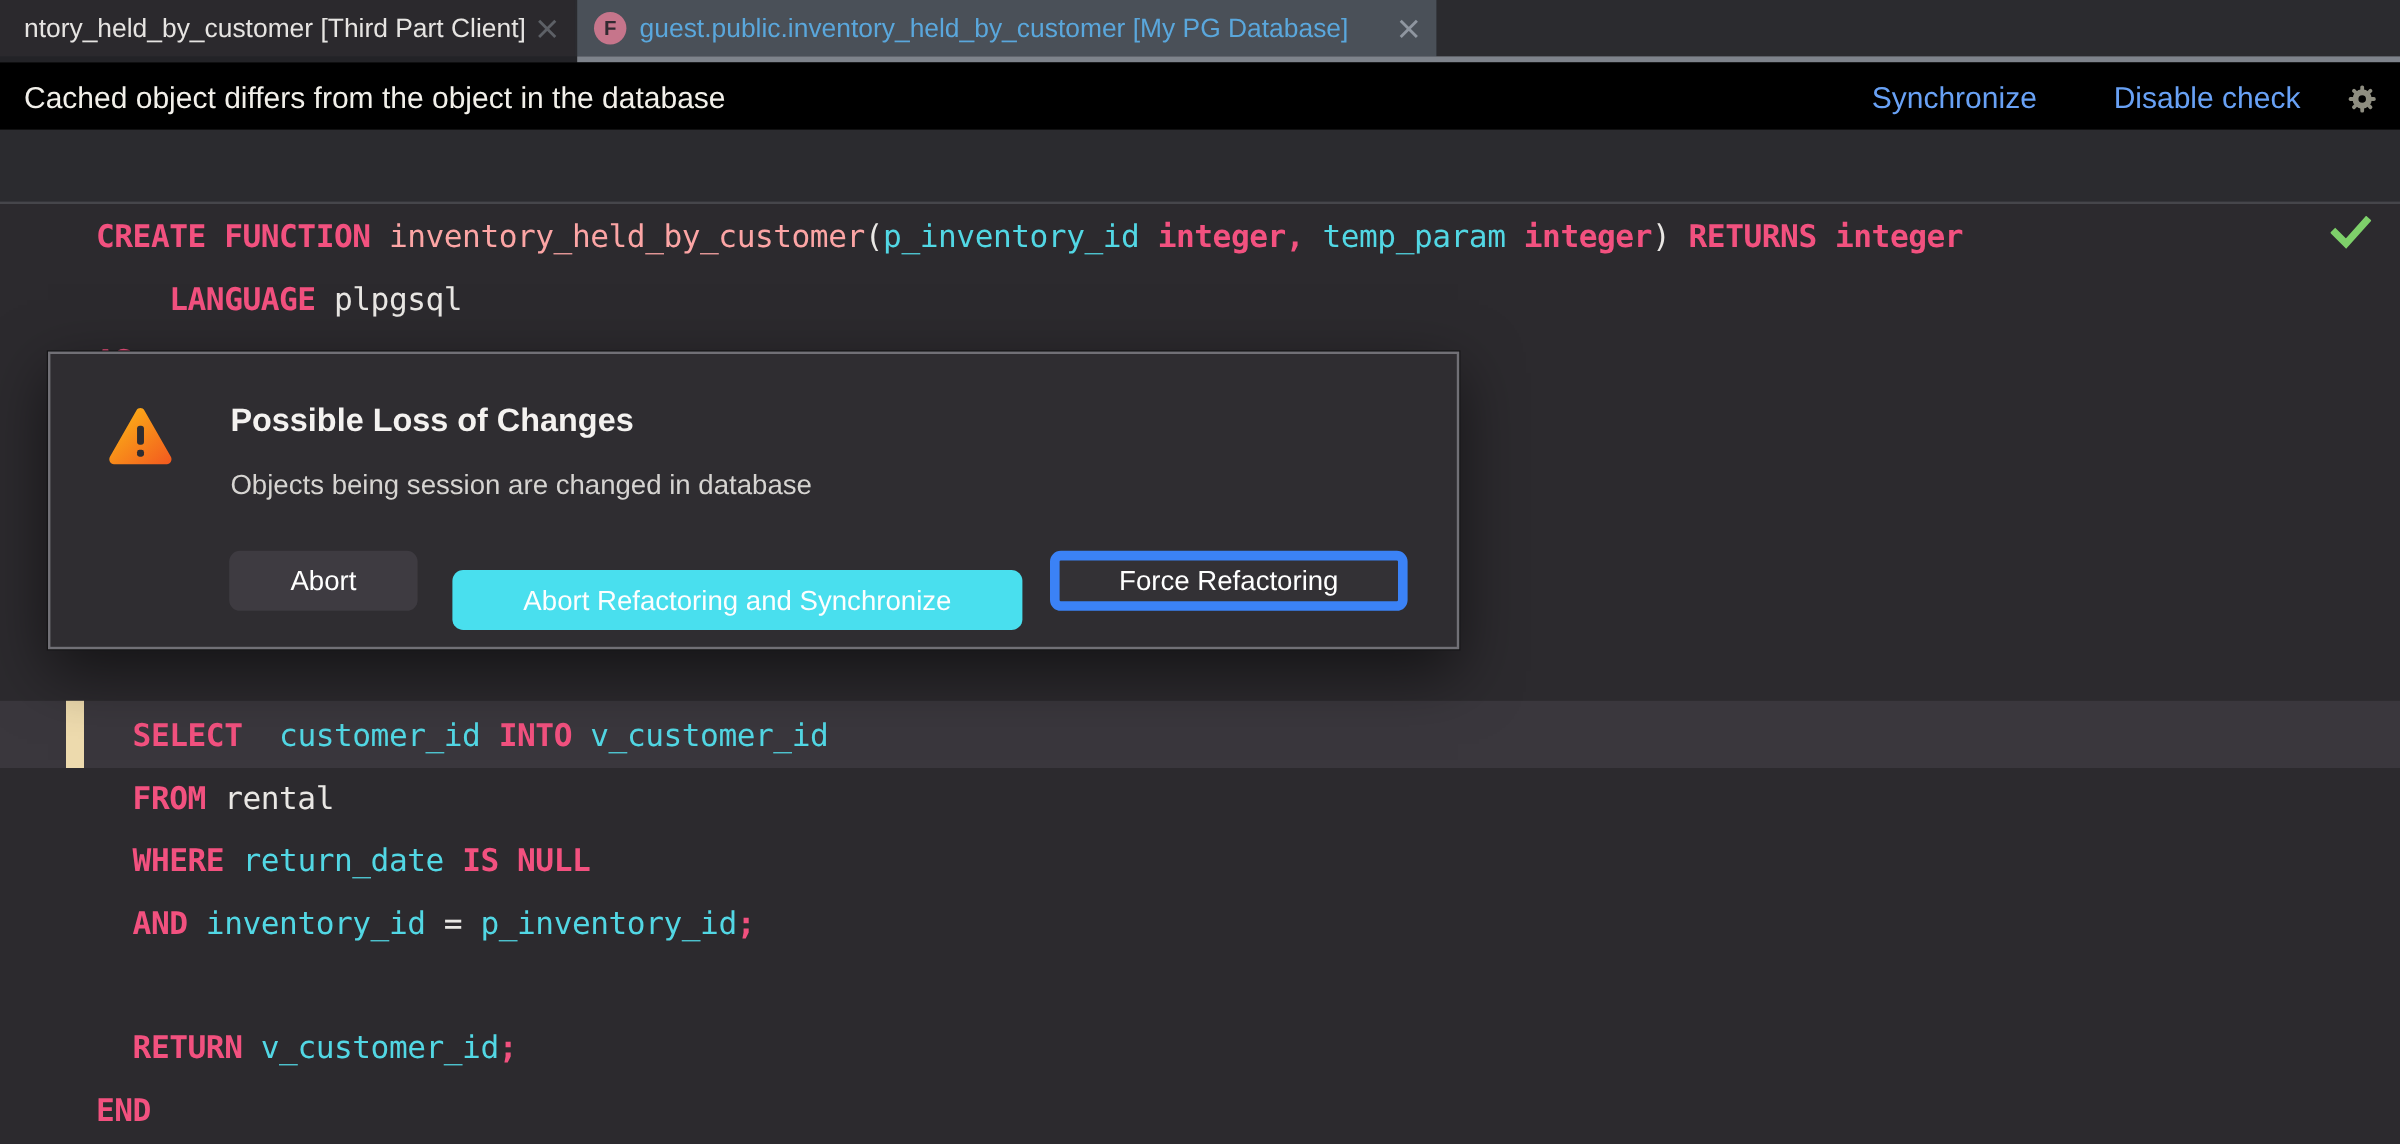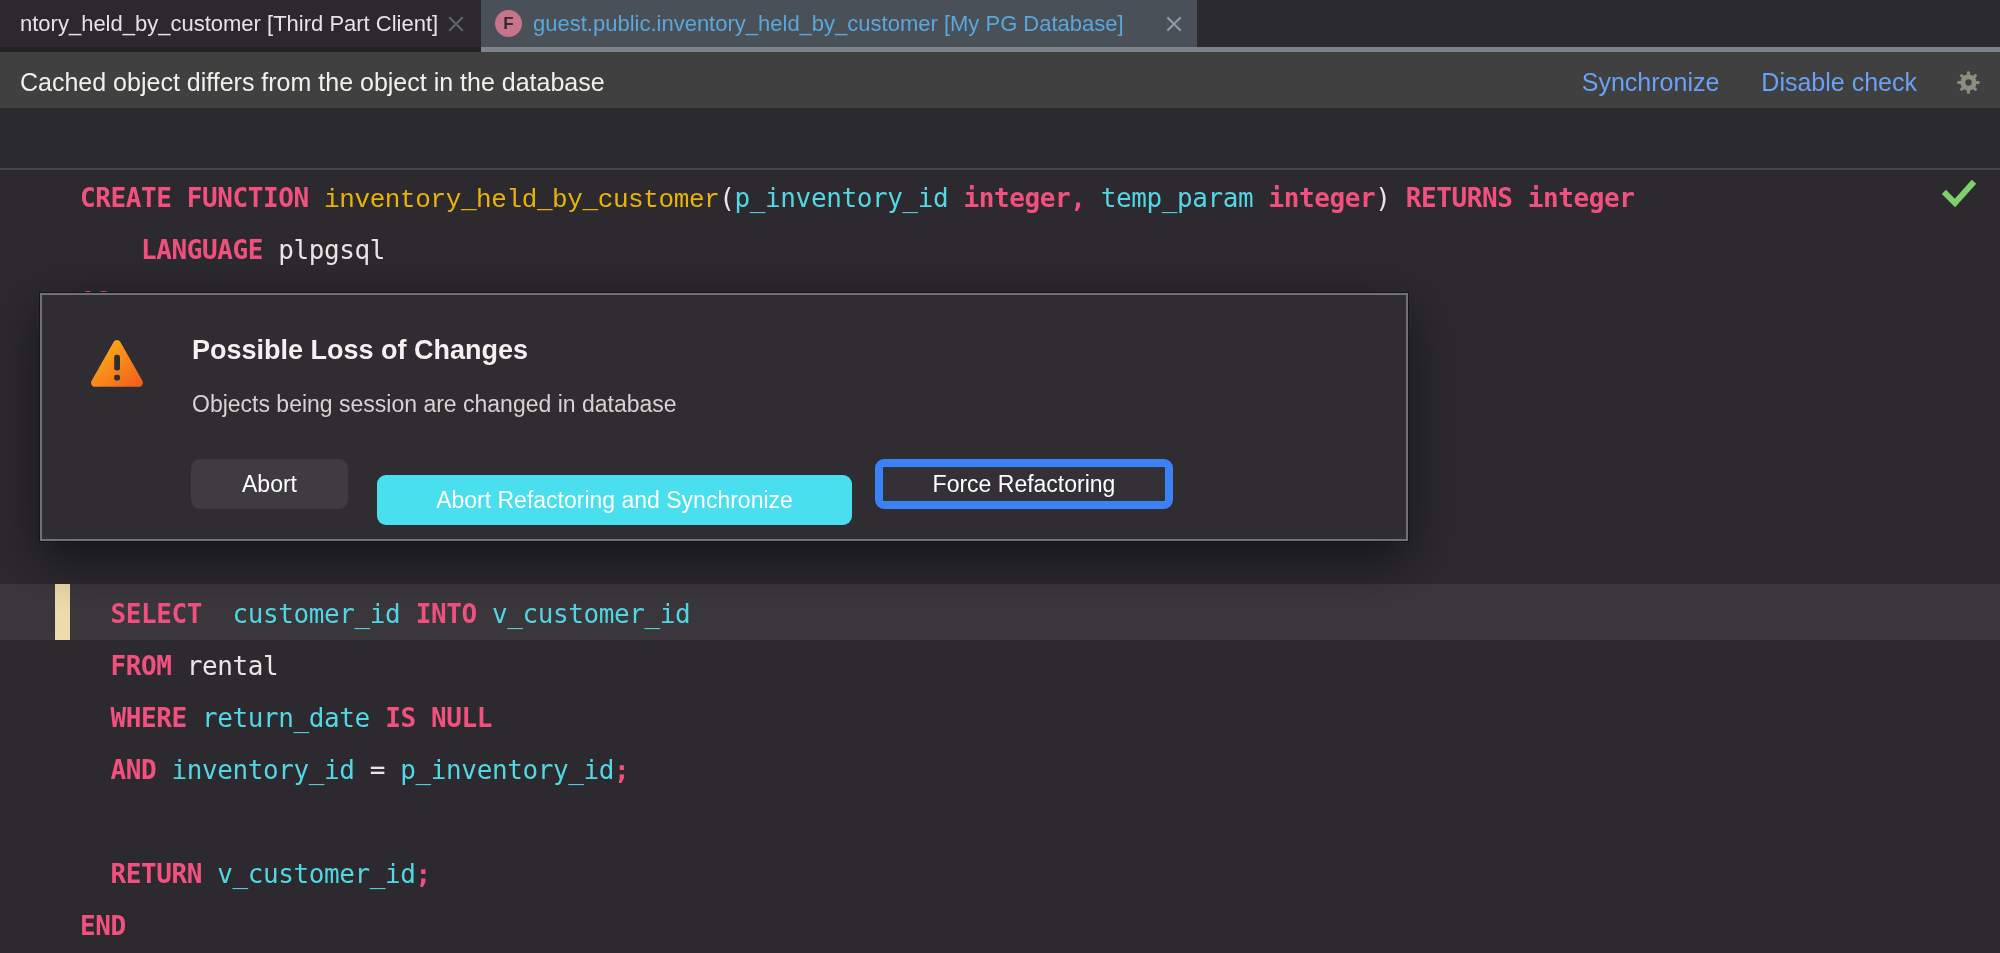--- a/index.html
+++ b/index.html
@@ -25,24 +25,24 @@
   .badge-f {
     width:27px; height:27px; border-radius:50%; background:#c6758b; color:#322a31;
     font-weight:bold; font-size:17px; display:flex; align-items:center; justify-content:center; flex:0 0 auto;
   }
   .tabline-left  { position:absolute; left:0; top:47px; width:481px; height:5px; background:#232327; }
   .tabline-right { position:absolute; left:481px; top:47px; width:1519px; height:5px; background:#7e838b; }
 
   
   .banner {
     position:absolute; left:0; top:52px; width:2000px; height:60px;
-    background:#404040; display:flex; align-items:center; padding:0 18px 0 20px;
+    background:#000000; display:flex; align-items:center; padding:0 18px 0 20px;
   }
   .banner-msg { font-size:25px; color:#f2f0ea; flex:1 1 auto; }
-  .banner-link { font-size:25px; color:#68a1f5; margin-left:42px; cursor:pointer; white-space:nowrap; }
+  .banner-link { font-size:25px; color:#68a1f5; margin-left:64px; cursor:pointer; white-space:nowrap; }
   .banner-gear { margin-left:38px; display:flex; }
 
   
   .toolbar {
     position:absolute; left:0; top:108px; width:2000px; height:62px;
     background:#2b2b2f; border-bottom:2px solid #46464b;
   }
   .tb-icon { position:absolute; display:flex; align-items:center; justify-content:center; }
   .tb-frun    { left:12px;  top:121px; width:34px; height:34px; }
   .tb-upload  { left:57px;  top:115px; width:46px; height:46px; background:#3f3f45; border-radius:9px; }
@@ -59,27 +59,27 @@
   .editor { position:absolute; left:0; top:170px; width:2000px; height:783px; background:#2c2a2e; }
   .cur-line { position:absolute; left:0; top:414px; width:2000px; height:56px; background:#3a373d; }
   .gutter-marker { position:absolute; left:55px; top:414px; width:15px; height:56px; background:#eedbae; }
   .code-line {
     position:absolute; left:80px; height:52px; line-height:52px;
     font-family:"DejaVu Sans Mono", monospace; font-size:26px; letter-spacing:-0.4px;
     white-space:pre;
   }
   .tok-k { color:#f2517f; font-weight:bold;text-align:center; }
   .tok-i { color:#52d7e4; }
-  .tok-f { color:#eab308;font-family:Liberation Mono, monospace; }
+  .tok-f { color:#fca5a5; }
   .tok-p { color:#e9e7e4; }
   .inspect-ok { position:absolute; left:1942px; top:10px; }
 
   
   .dialog {
-    position:absolute; left:40px; top:293px; width:1368px; height:248px;
+    position:absolute; left:40px; top:293px; width:1176px; height:248px;
     background:#2f2d31; border:2px solid #717076; z-index:10;
     box-shadow:0 0 0 1px #151517, 0 18px 50px rgba(0,0,0,.55);
   }
   .dlg-icon { position:absolute; left:45px; top:42px; }
   .dlg-title { position:absolute; left:150px; top:40px; font-size:27px; font-weight:bold; color:#f4f2f0; }
   .dlg-msg   { position:absolute; left:150px; top:96px; font-size:23px; color:#d6d4d1; }
   .dlg-btn {
     position:absolute; top:164px; height:50px; border-radius:9px;
     display:flex; align-items:center; justify-content:center;
     font-family:"Liberation Sans", sans-serif; font-size:23px; color:#ffffff;

